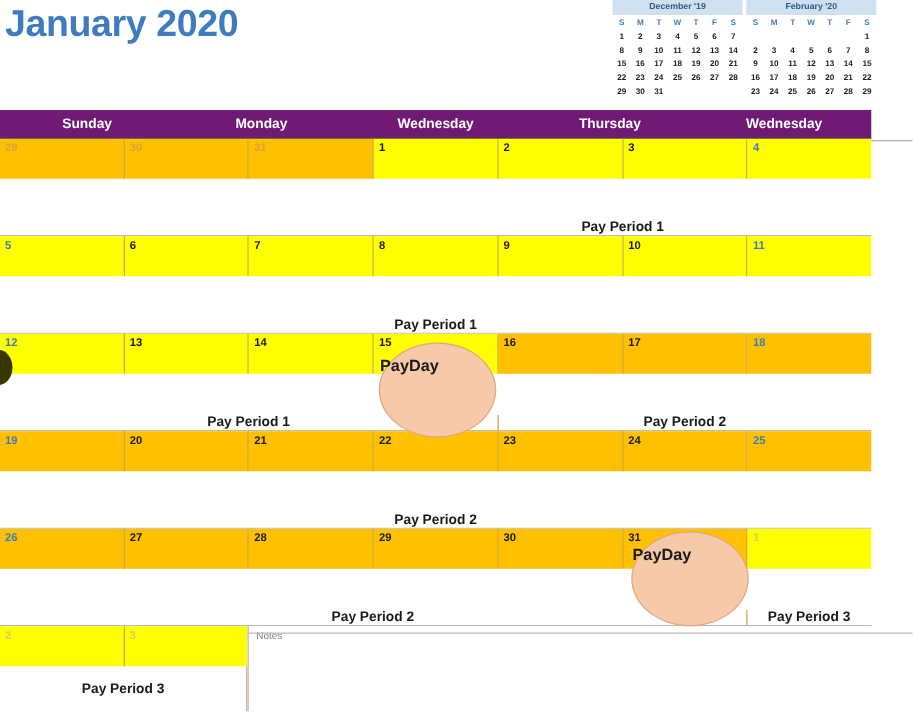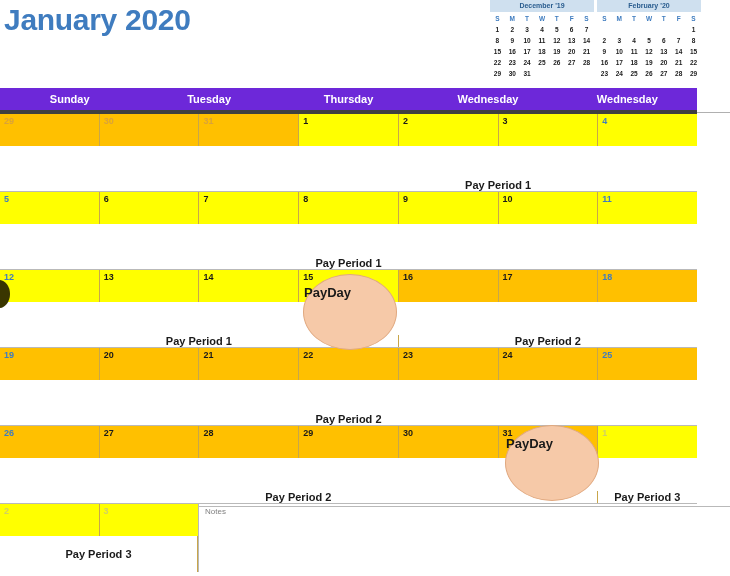--- a/index.html
+++ b/index.html
@@ -77,22 +77,22 @@
   
   #calendar-grid {
     position: absolute;
     left: 0px;
     top: 88px;
     width: 697px;
   }
   .weekday-header {
     display: flex;
     height: 22px;
-    background: #6d28d9;
-    border-bottom: 4px solid #404040;
+    background: #701a75;
+    border-bottom: 1px solid #404040;
   }
   .weekday-header .wd {
     flex: 1 1 0;
     color: #ffffff;
     font-size: 11px;
     font-weight: bold;
     text-align: center;
     line-height: 22px;
     white-space: nowrap;
   }
@@ -377,23 +377,23 @@
         <td>29</td>
       </tr>
     </tbody>
   </table>
 </div>
 
 <div id="calendar-grid">
 
   <div class="weekday-header">
     <div class="wd">Sunday</div>
-    <div class="wd">Tuesday</div>
+    <div class="wd">Monday</div>
+    <div class="wd">Wednesday</div>
     <div class="wd">Thursday</div>
-    <div class="wd">Wednesday</div>
     <div class="wd">Wednesday</div>
   </div>
 
   <div class="week">
     <div class="dates-row">
       <div class="day-cell orange">
           <span class="day-num other-month">29</span>
         </div>
       <div class="day-cell orange">
           <span class="day-num other-month">30</span>

